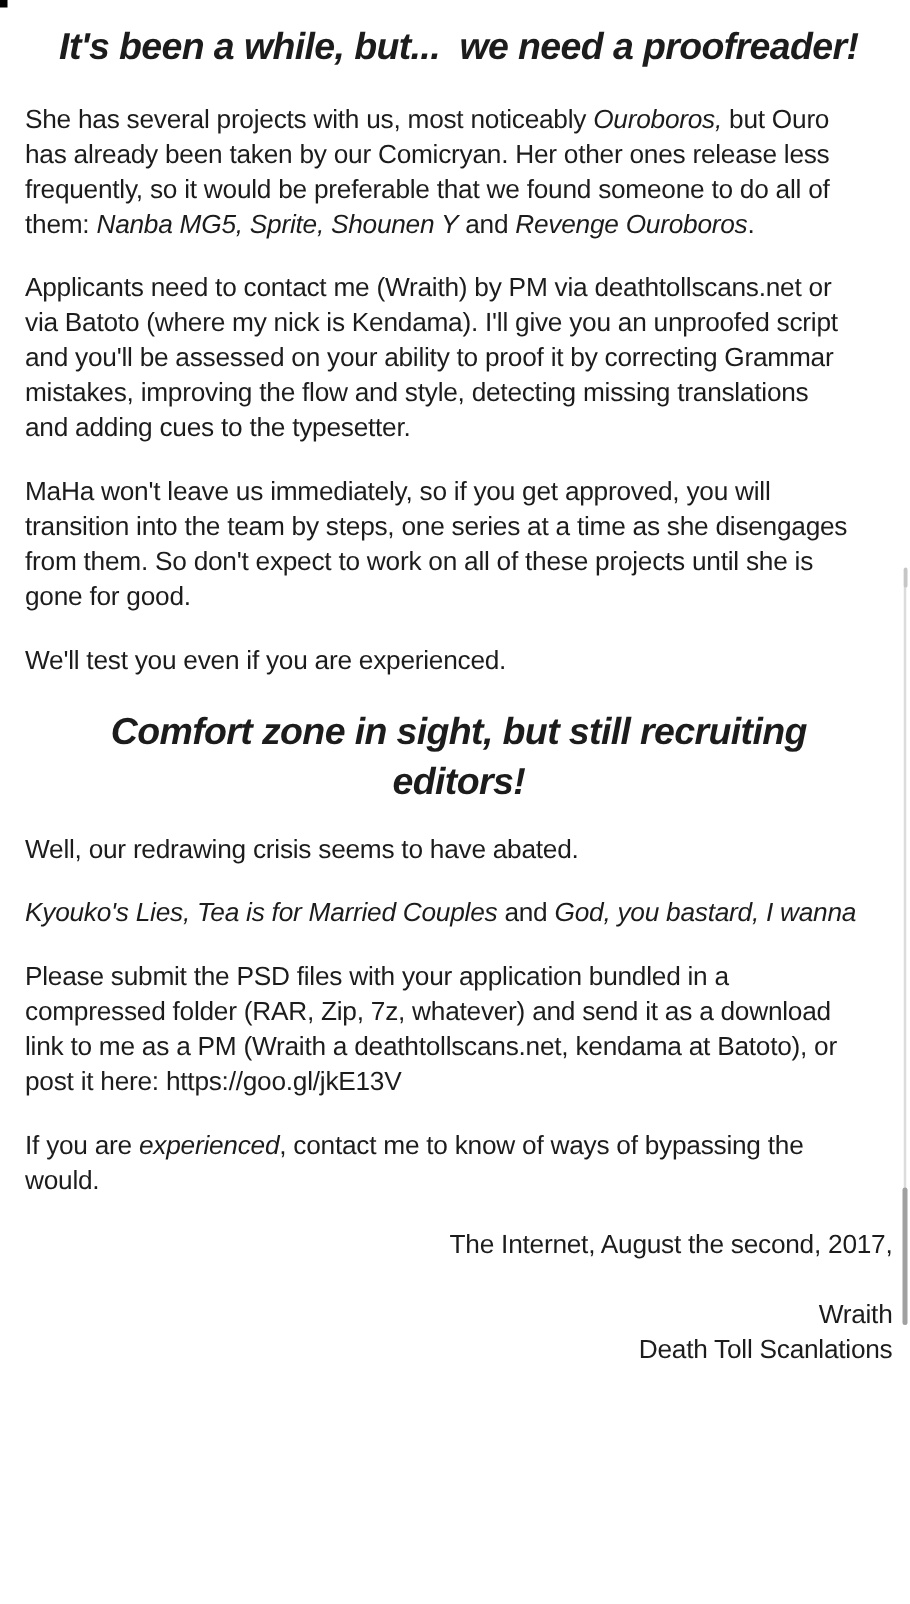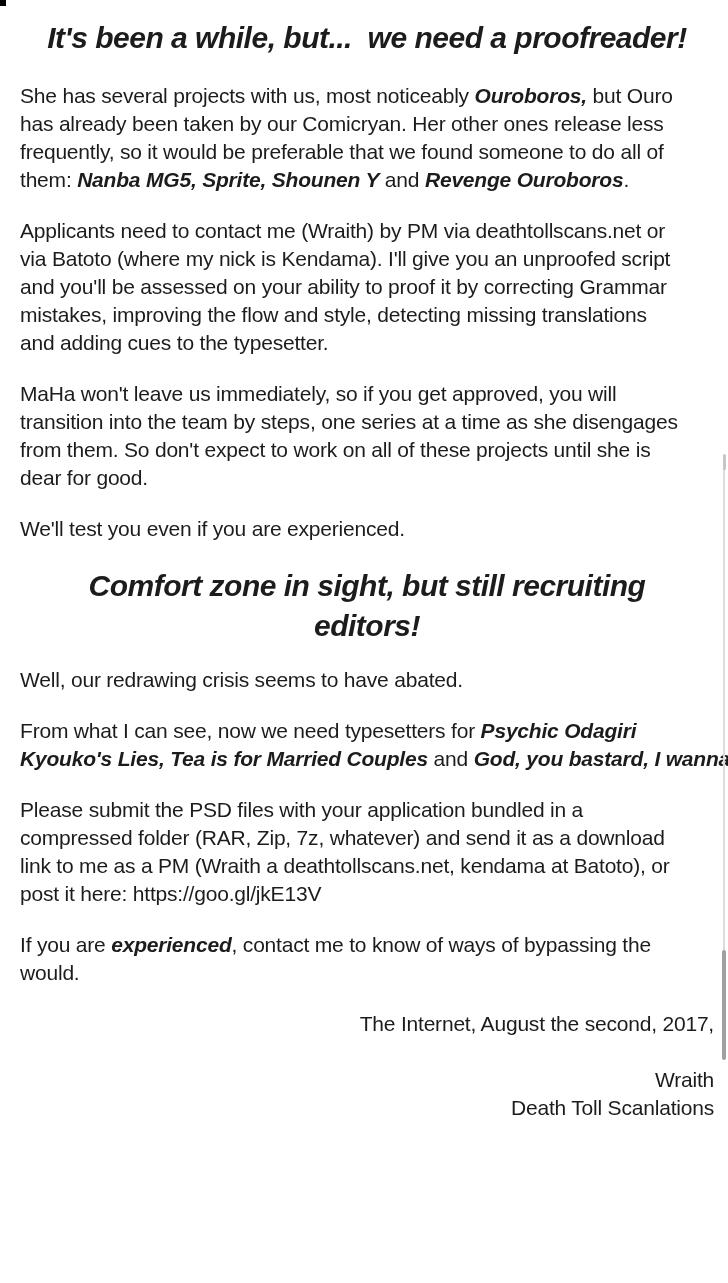--- a/index.html
+++ b/index.html
@@ -22,21 +22,21 @@
     text-align:center;
     margin:4px 0 24px 0;
     letter-spacing:-0.5px;
   }
   .heading.second{margin:14px 0 20px 0;}
   .paragraph{font-size:21px;line-height:28px;margin:0 0 23px 0;}
   .line{white-space:pre;}
   .right .line{text-align:right;}
   [data-name="signature-date"]{margin-bottom:28px;}
   [data-name="signature-names"]{margin-bottom:0;}
-  .bi{font-weight:bold;font-style:italic;}
+  .bi{font-weight:normal;font-style:italic;}
   .b{font-weight:normal;margin-top:40px;}
   .corner-mark{position:absolute;top:0;left:0;width:6px;height:6px;background:#000000;}
   .edge-faint{position:absolute;top:455px;right:3px;width:2px;height:605px;background:#dcdcdc;}
   .edge-notch{position:absolute;top:454px;right:2px;width:3px;height:16px;background:#c6c6c6;border-radius:2px;}
   .edge-thumb{position:absolute;top:950px;right:2px;width:4px;height:110px;background:#a0a0a0;border-radius:3px;}
 </style>
 </head>
 <body>
 
 <div class="page" data-name="scanlation-announcement-page">
@@ -55,34 +55,33 @@
         <div class="line" data-name="paragraph-application-instructions-line"><span data-name="text-run">Applicants need to contact me (Wraith) by PM via deathtollscans.net or</span></div>
         <div class="line" data-name="paragraph-application-instructions-line"><span data-name="text-run">via Batoto (where my nick is Kendama). I'll give you an unproofed script</span></div>
         <div class="line" data-name="paragraph-application-instructions-line"><span data-name="text-run">and you'll be assessed on your ability to proof it by correcting Grammar</span></div>
         <div class="line" data-name="paragraph-application-instructions-line"><span data-name="text-run">mistakes, improving the flow and style, detecting missing translations</span></div>
         <div class="line" data-name="paragraph-application-instructions-line"><span data-name="text-run">and adding cues to the typesetter.</span></div>
       </div>
       <div class="paragraph" data-name="paragraph-transition">
         <div class="line" data-name="paragraph-transition-line"><span data-name="text-run">MaHa won't leave us immediately, so if you get approved, you will</span></div>
         <div class="line" data-name="paragraph-transition-line"><span data-name="text-run">transition into the team by steps, one series at a time as she disengages</span></div>
         <div class="line" data-name="paragraph-transition-line"><span data-name="text-run">from them. So don't expect to work on all of these projects until she is</span></div>
-        <div class="line" data-name="paragraph-transition-line"><span data-name="text-run">dear for good.</span></div>
+        <div class="line" data-name="paragraph-transition-line"><span data-name="text-run">gone for good.</span></div>
       </div>
       <div class="paragraph" data-name="paragraph-test-note">
         <div class="line" data-name="paragraph-test-note-line"><span data-name="text-run">We'll test you even if you are experienced.</span></div>
       </div>
       <h1 class="heading second" data-name="editors-heading">
         <div class="line" data-name="editors-heading-line"><span data-name="text-run">Comfort zone in sight, but still recruiting</span></div>
         <div class="line" data-name="editors-heading-line"><span data-name="text-run">editors!</span></div>
       </h1>
       <div class="paragraph" data-name="paragraph-redrawing">
         <div class="line" data-name="paragraph-redrawing-line"><span data-name="text-run">Well, our redrawing crisis seems to have abated.</span></div>
       </div>
       <div class="paragraph" data-name="paragraph-typesetters-needed">
-        <div class="line" data-name="paragraph-typesetters-needed-line"><span data-name="text-run">From what I can see, now we need typesetters for </span><span class="bi" data-name="emphasized-text">Psychic Odagiri</span></div>
         <div class="line" data-name="paragraph-typesetters-needed-line"><span class="bi" data-name="emphasized-text">Kyouko's Lies, Tea is for Married Couples</span><span data-name="text-run"> and </span><span class="bi" data-name="emphasized-text">God, you bastard, I wanna</span></div>
       </div>
       <div class="paragraph" data-name="paragraph-psd-submission">
         <div class="line" data-name="paragraph-psd-submission-line"><span data-name="text-run">Please submit the PSD files with your application bundled in a</span></div>
         <div class="line" data-name="paragraph-psd-submission-line"><span data-name="text-run">compressed folder (RAR, Zip, 7z, whatever) and send it as a download</span></div>
         <div class="line" data-name="paragraph-psd-submission-line"><span data-name="text-run">link to me as a PM (Wraith a deathtollscans.net, kendama at Batoto), or</span></div>
         <div class="line" data-name="paragraph-psd-submission-line"><span data-name="text-run">post it here: </span><span class="b" data-name="emphasized-text">https://goo.gl/jkE13V</span></div>
       </div>
       <div class="paragraph" data-name="paragraph-experienced">
         <div class="line" data-name="paragraph-experienced-line"><span data-name="text-run">If you are </span><span class="bi" data-name="emphasized-text">experienced</span><span data-name="text-run">, contact me to know of ways of bypassing the</span></div>

